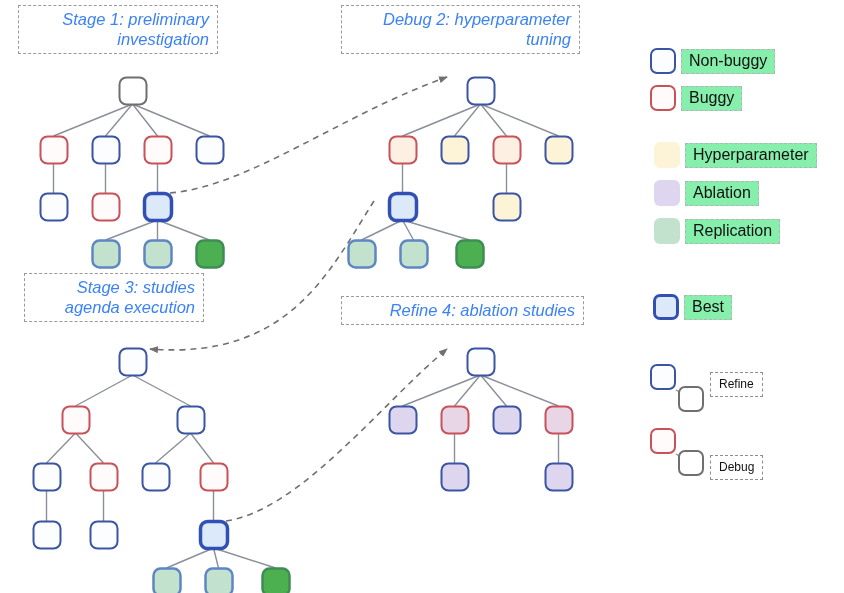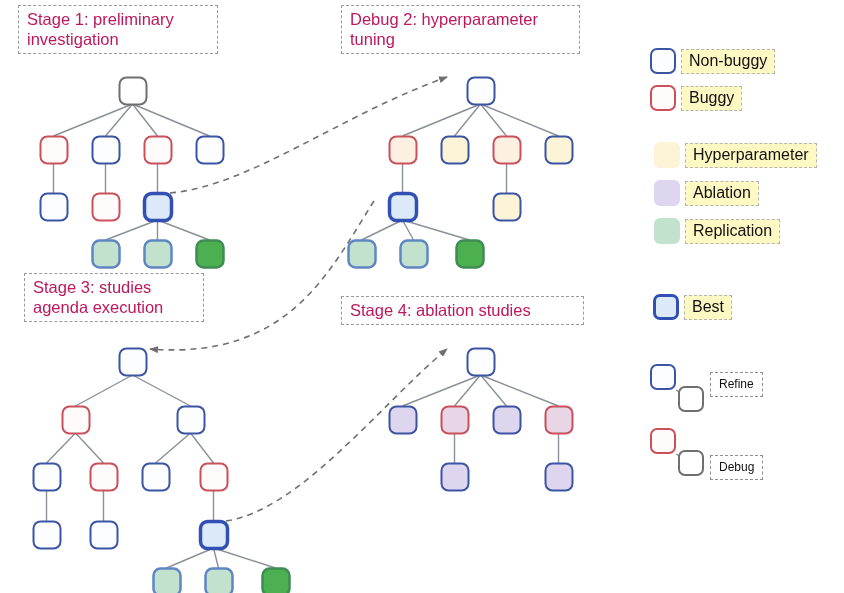--- a/index.html
+++ b/index.html
@@ -12,34 +12,35 @@
     position:relative;
   }
   #root{position:absolute;left:0;top:0;width:844px;height:593px;}
   svg#canvas{position:absolute;left:0;top:0;width:844px;height:593px;}
 
   
   .stage-title{
     position:absolute;
     border:1px dashed #9a9a9a;
     background:#ffffff;
-    color:#be185d;
+    color:#3b82f6;
     font-size:16.5px;
     line-height:20px;
-    text-align:left;
+    text-align:right;
     padding:3px 8px 4px 8px;
     box-sizing:border-box;
     white-space:pre-line;
+    font-style:italic;
   }
 
   
   .legend-row{position:absolute;display:flex;align-items:center;}
   .legend-label{
     border:1px dashed #b4b4b4;
-    background:#fef9c3;
+    background:#86efac;
     font-size:16px;
     color:#111;
     padding:1px 7px 2px 7px;
     line-height:20px;
     white-space:nowrap;
   }
   .swatch{
     width:26px;height:26px;
     border-radius:7px;
     box-sizing:border-box;
@@ -166,21 +167,21 @@
         <path d="M 226 521 C 300 510 380 405 447 349" fill="none" stroke="#707070" stroke-width="1.6" stroke-dasharray="6 5" marker-end="url(#arrowhead)"></path>
       </g>
   </svg>
 
   <div class="stage-title" style="left:18px;top:5px;width:200px;">Stage 1: preliminary
 investigation</div>
   <div class="stage-title" style="left:341px;top:5px;width:239px;">Debug 2: hyperparameter
 tuning</div>
   <div class="stage-title" style="left:24px;top:273px;width:180px;">Stage 3: studies
 agenda execution</div>
-  <div class="stage-title" style="left:341px;top:296px;width:243px;">Stage 4: ablation studies</div>
+  <div class="stage-title" style="left:341px;top:296px;width:243px;">Refine 4: ablation studies</div>
 
   <div class="legend-row" style="left:650px;top:48px;">
     <span class="swatch sw-nonbuggy"></span>
     <span class="legend-label">Non-buggy</span>
   </div>
   <div class="legend-row" style="left:654px;top:142px;">
     <span class="swatch sw-hyper"></span>
     <span class="legend-label">Hyperparameter</span>
   </div>
 

